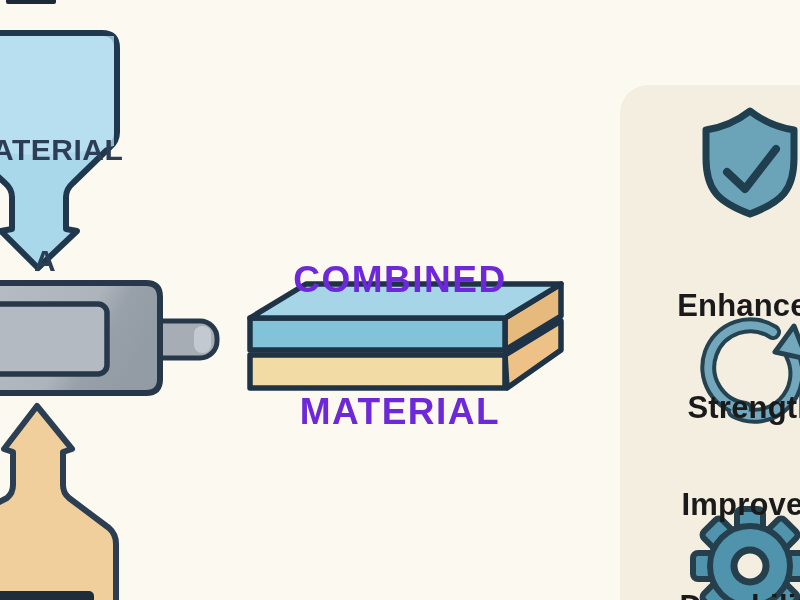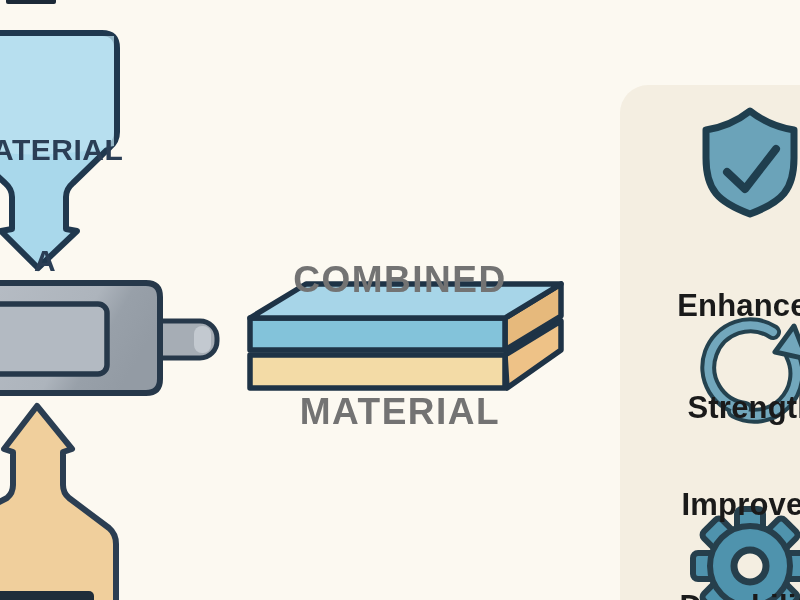--- a/index.html
+++ b/index.html
@@ -5,21 +5,21 @@
   html,body{margin:0;padding:0;}
   body{width:800px;height:600px;overflow:hidden;font-family:"Liberation Sans",sans-serif;}
   #canvas{position:relative;width:800px;height:600px;background:#fcf9f1;overflow:hidden;}
   #benefits-panel{position:absolute;left:620px;top:85px;width:260px;height:560px;
     background:#f4eee1;border-radius:28px 28px 0 0;}
   svg.layer{position:absolute;left:0;top:0;width:800px;height:600px;display:block;}
   .lbl{position:absolute;text-align:center;font-weight:800;white-space:pre;}
   .lbl div{pointer-events:none;}
   #material-a-label{left:-35px;top:57px;width:160px;font-size:30px;line-height:37px;color:#2b3e55;letter-spacing:.5px;}
   #material-b-label{left:-37px;top:545px;width:160px;font-size:30px;line-height:37px;color:#20272f;letter-spacing:.5px;}
-  #combined-label{left:240px;top:170px;width:320px;font-size:37px;line-height:44px;color:#737373;letter-spacing:1.5px;}
+  #combined-label{left:240px;top:170px;width:320px;font-size:37px;line-height:44px;color:#6d28d9;letter-spacing:1.5px;}
   #enhanced-label{left:592px;top:221px;width:320px;font-size:31px;line-height:34px;color:#1a1a1a;font-weight:700;letter-spacing:.2px;}
   #improved-label{left:592px;top:420px;width:320px;font-size:31px;line-height:34px;color:#1a1a1a;font-weight:700;letter-spacing:.2px;}
 </style>
 </head>
 <body>
 
 <div id="canvas">
 
   <div id="benefits-panel"></div>
 

